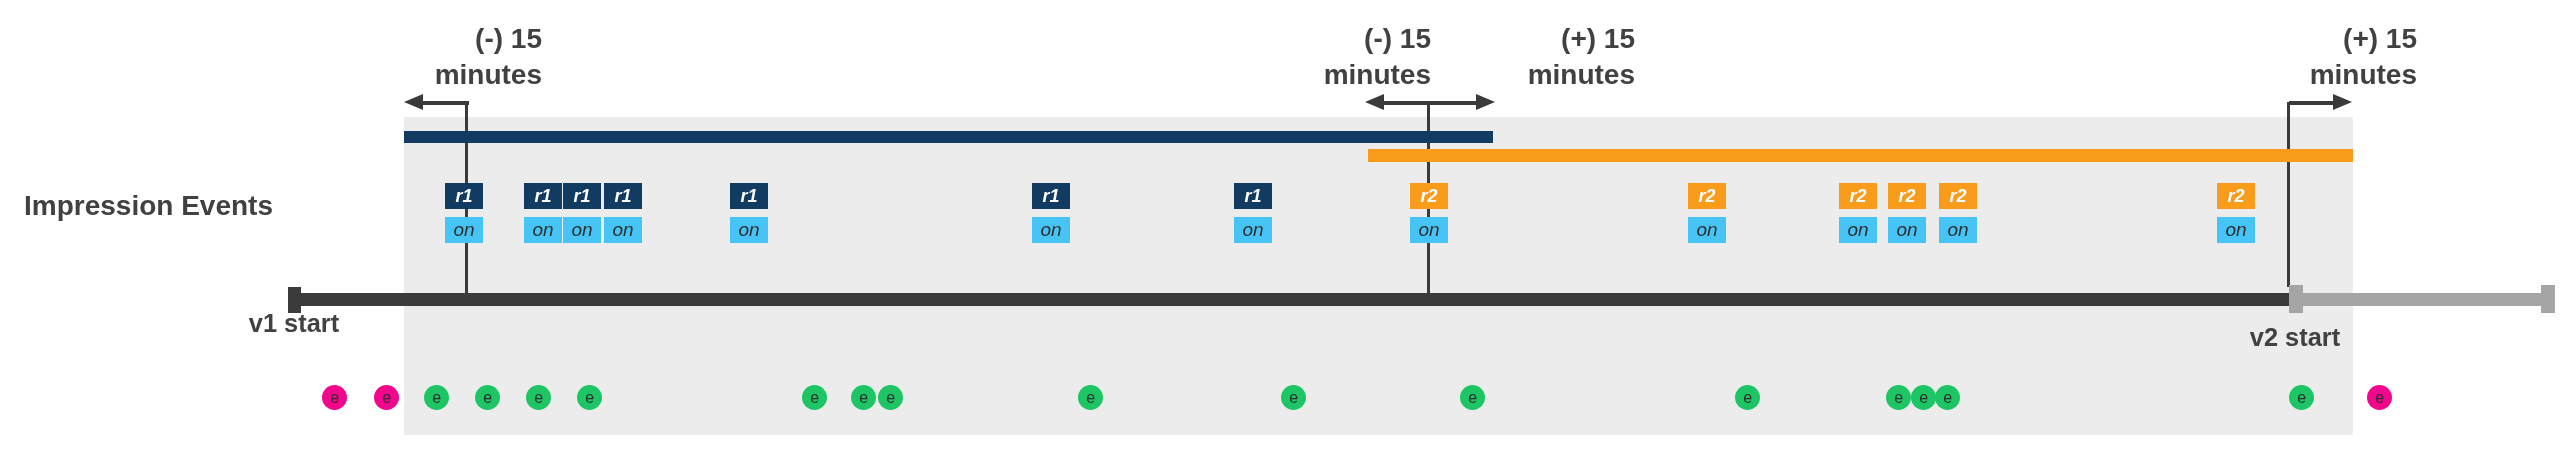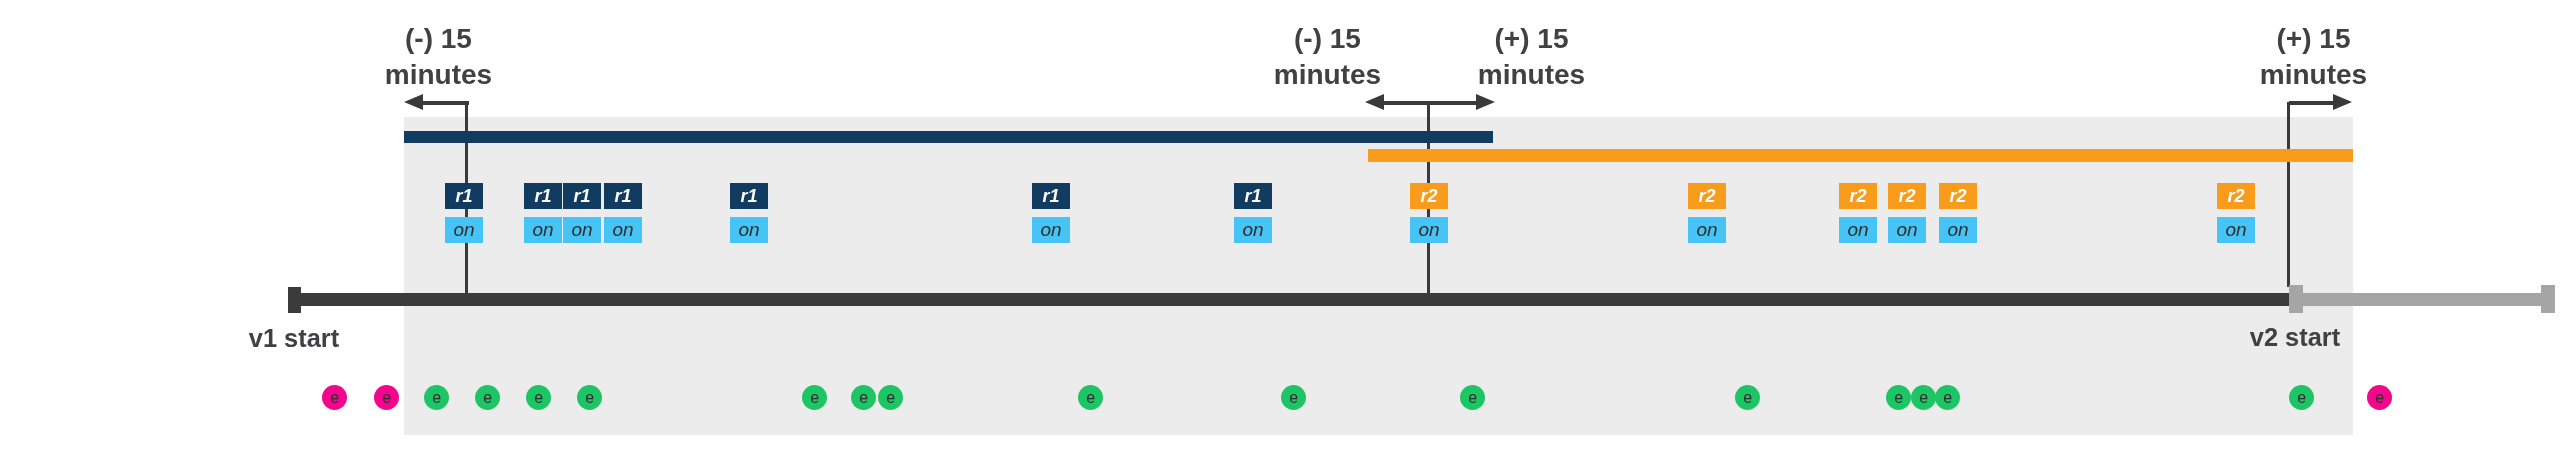--- a/index.html
+++ b/index.html
@@ -14,21 +14,21 @@
   .vline{position:absolute;width:2.8px;background:var(--line);z-index:1;}
   .hline{position:absolute;height:3.8px;background:var(--line);z-index:1;}
   .ah{position:absolute;width:0;height:0;border-top:8.5px solid transparent;border-bottom:8.5px solid transparent;z-index:1;}
   .ah.left{border-right:19px solid var(--line);}
   .ah.right{border-left:19px solid var(--line);}
   .bar{position:absolute;z-index:2;}
   .bar.navy{left:404px;top:131px;width:1089px;height:12.2px;background:var(--navy);}
   .bar.orange{left:1368px;top:149px;width:985px;height:13px;background:var(--orange);}
   .offset-label{
     position:absolute;top:20.7px;width:207px;
-    text-align:center;font-size:28px;line-height:36px;font-weight:700;
+    text-align:right;font-size:28px;line-height:36px;font-weight:700;
     color:var(--text);z-index:3;
   }
   .row-label{
     position:absolute;left:19px;width:254px;text-align:right;
     font-size:28px;line-height:36px;font-weight:700;color:var(--text);z-index:3;
   }
   .tl-label{
     position:absolute;width:188px;text-align:center;
     font-size:25.4px;font-weight:700;color:var(--text);z-index:3;
   }
@@ -90,27 +90,28 @@
     <div>minutes</div>
   </div>
   <div class="offset-label" style="left:2210px;">
     <div>(+) 15</div>
     <div>minutes</div>
   </div>
 
   <div class="bar navy"></div>
   <div class="bar orange"></div>
 
+  <div class="row-label" style="top:188px;">Impression Events</div>
 
   <div class="tl-bar dark"></div>
   <div class="tl-bar gray"></div>
   <div class="tl-cap v1"></div>
   <div class="tl-cap v2"></div>
   <div class="tl-cap v2end"></div>
-  <div class="tl-label" style="left:200px;top:324px;">v1 start</div>
+  <div class="tl-label" style="left:200px;top:309px;">v1 start</div>
   <div class="tl-label" style="left:2201px;top:323px;">v2 start</div>
 
 <div class="imp-event" style="left: 445px;">
       <div class="rbox r1">r1</div>
       <div class="onbox">on</div>
     </div>
     <div class="imp-event" style="left: 524px;">
       <div class="rbox r1">r1</div>
       <div class="onbox">on</div>
     </div>

